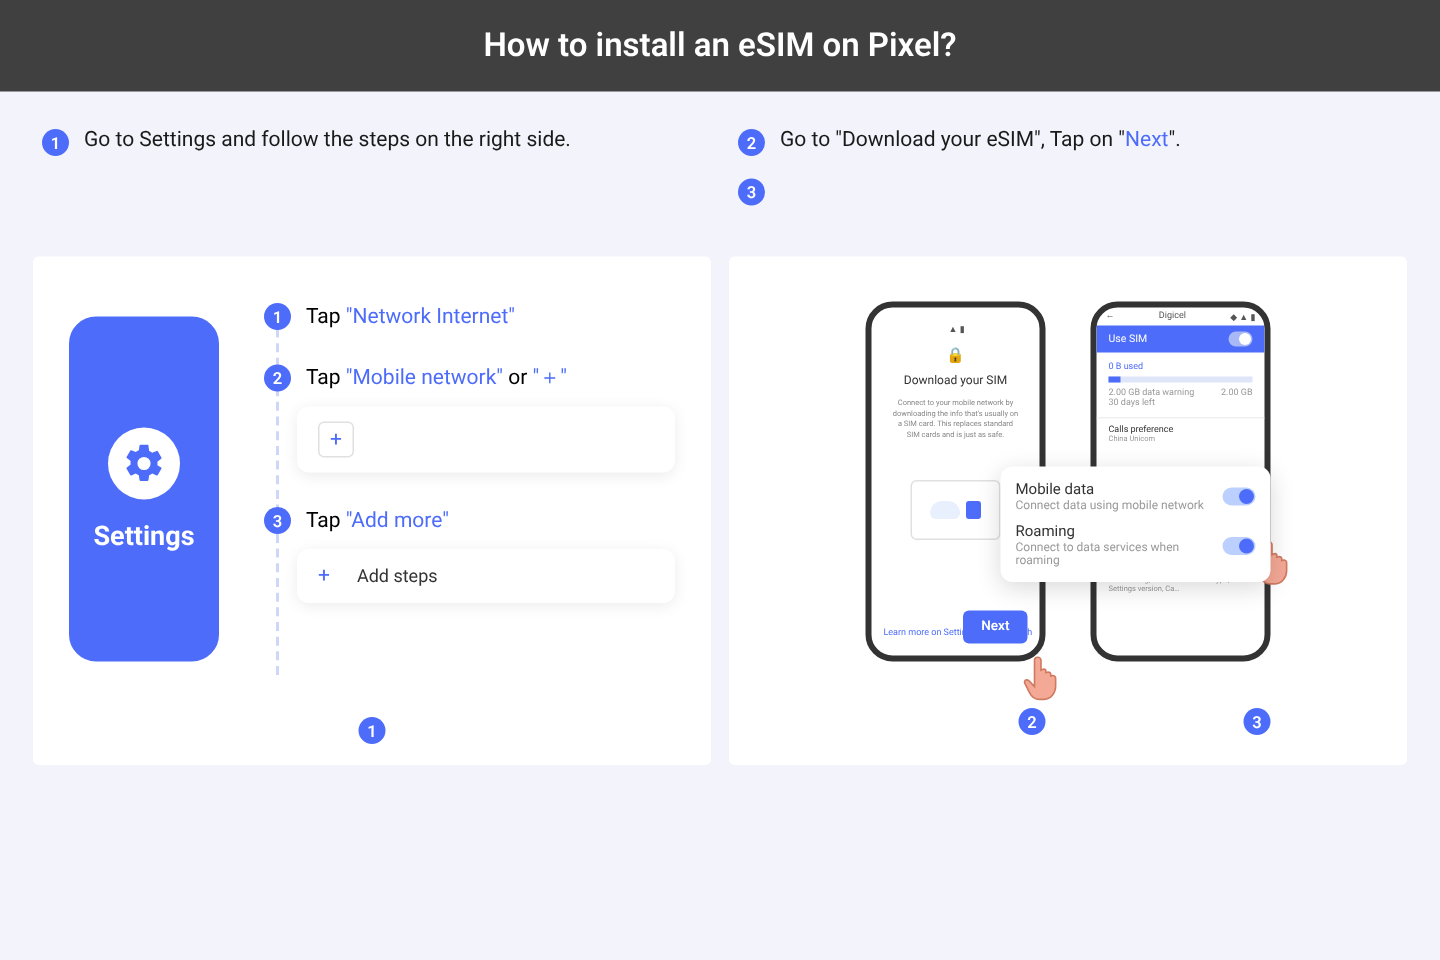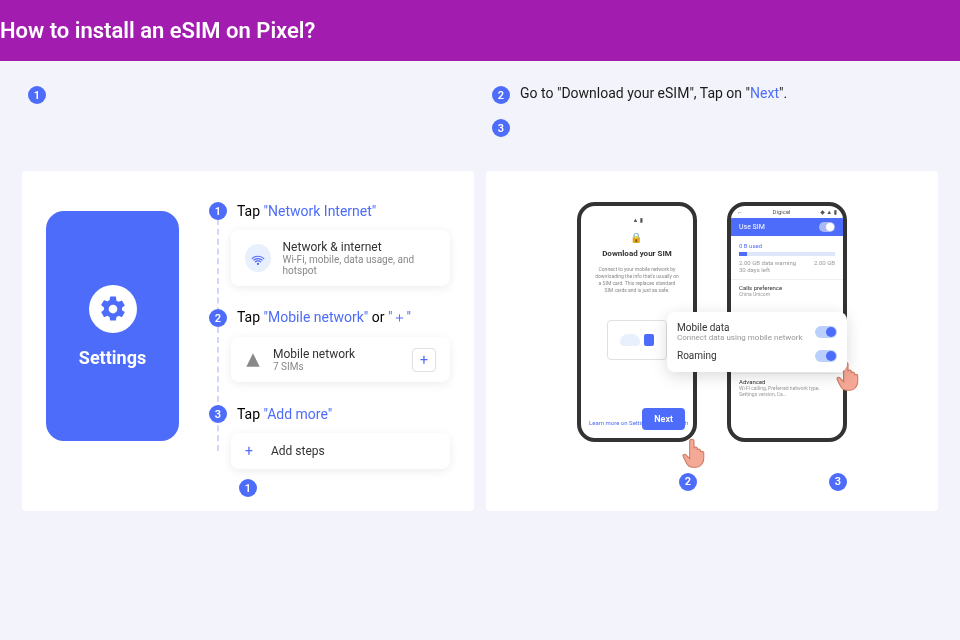--- a/index.html
+++ b/index.html
@@ -1,27 +1,27 @@
 <!DOCTYPE html>
 <html><head>
 <meta charset="utf-8">
 <style>
   * { margin: 0; padding: 0; box-sizing: border-box; }
   body { font-family: -apple-system, BlinkMacSystemFont, "Segoe UI", Roboto, sans-serif; background: #f3f4fb; width: 960px; height: 640px; overflow: hidden; }
-  .header { background: #a21caf; color: #fff; padding: 18px 0; font-size: 22px; font-weight: 600; }
+  .header { background: #404040; color: #fff; text-align: center; padding: 18px 0; font-size: 22px; font-weight: 600; }
   .intro { display: flex; padding: 24px 28px 20px; gap: 24px; }
   .intro-left, .intro-right { flex: 1; }
   .intro-item { display: flex; align-items: flex-start; gap: 10px; margin-bottom: 14px; font-size: 14px; color: #1a1a1a; }
   .num-badge { width: 18px; height: 18px; border-radius: 50%; background: #4d6cfa; color: #fff; font-size: 11px; font-weight: 600; display: inline-flex; align-items: center; justify-content: center; flex-shrink: 0; margin-top: 1px; }
   .hl { color: #4d6cfa; }
   .panels { display: flex; gap: 12px; padding: 0 22px; }
   .panel { background: #fff; border-radius: 4px; padding: 30px 24px 20px; flex: 1; position: relative; }
   .panel-left { display: flex; gap: 30px; }
   
-  .phone-mock { width: 133px; height: 230px; border: 4px solid #4d6cfa; border-radius: 18px; background: #4d6cfa; display: flex; flex-direction: column; align-items: center; justify-content: center; color: #fff; margin-top: 10px; }
+  .phone-mock { width: 100px; height: 230px; border: 4px solid #4d6cfa; border-radius: 18px; background: #4d6cfa; display: flex; flex-direction: column; align-items: center; justify-content: center; color: #fff; margin-top: 10px; }
   .gear-circle { width: 48px; height: 48px; border-radius: 50%; background: #fff; display: flex; align-items: center; justify-content: center; margin-bottom: 14px; }
   .gear-circle svg { width: 30px; height: 30px; fill: #4d6cfa; }
   .phone-label { font-size: 18px; font-weight: 700; }
   
   .steps { flex: 1; position: relative; }
   .steps::before { content: ""; position: absolute; left: 8px; top: 18px; bottom: 40px; width: 0; border-left: 2px dashed #cfd7f8; }
   .step { position: relative; margin-bottom: 22px; }
   .step-head { display: flex; align-items: center; gap: 10px; font-size: 14px; margin-bottom: 10px; }
   .card { background: #fff; border-radius: 8px; box-shadow: 0 2px 10px rgba(0,0,0,0.08); padding: 10px 14px; display: flex; align-items: center; gap: 12px; margin-left: 22px; font-size: 12px; color: #333; }
   .card .subtitle { font-size: 10px; color: #888; }
@@ -31,21 +31,21 @@
   .card-split { justify-content: space-between; }
   .plus-box { width: 24px; height: 24px; border: 1px solid #e0e0e0; border-radius: 4px; display: flex; align-items: center; justify-content: center; color: #4d6cfa; font-size: 14px; }
   .plus-inline { color: #4d6cfa; font-size: 14px; margin-right: 6px; }
   .bottom-badge { position: absolute; bottom: 14px; left: 50%; transform: translateX(-50%); }
   
   .panel-right { display: flex; gap: 30px; align-items: center; justify-content: center; }
   .mini-phone { width: 120px; height: 240px; border: 4px solid #333; border-radius: 18px; background: #fff; position: relative; overflow: hidden; font-size: 6px; color: #333; }
   .mini-phone .status { height: 12px; display: flex; justify-content: space-between; padding: 2px 6px; font-size: 6px; color: #555; }
   .download-phone { display: flex; flex-direction: column; align-items: center; padding: 8px; }
   .lock-ico { color: #4d6cfa; font-size: 10px; margin: 6px 0; }
-  .dl-title { font-size: 8px; font-weight: 700; margin-bottom: 8px; }
+  .dl-title { font-size: 8px; font-weight: 400; margin-bottom: 8px; }
   .dl-text { font-size: 5px; color: #888; text-align: center; line-height: 1.4; padding: 0 6px; }
   .cloud-box { margin-top: 26px; width: 60px; height: 40px; border: 1px solid #e0e0e0; border-radius: 4px; display: flex; align-items: center; justify-content: center; gap: 4px; }
   .cloud-shape { width: 20px; height: 12px; background: #e8effd; border-radius: 8px 8px 4px 4px; }
   .sim-shape { width: 10px; height: 12px; background: #4d6cfa; border-radius: 2px; }
   .next-btn { position: absolute; bottom: 8px; right: 8px; background: #4d6cfa; color: #fff; padding: 6px 12px; border-radius: 4px; font-size: 9px; font-weight: 600; }
   .learn-link { position: absolute; bottom: 12px; left: 8px; font-size: 6px; color: #4d6cfa; }
   .hand-cursor { position: absolute; width: 26px; height: 30px; }
   .hand-cursor svg { fill: #f4a896; stroke: #d07a60; stroke-width: 1; }
   .roaming-phone .carrier-bar { background: #4d6cfa; color: #fff; font-size: 7px; padding: 4px 8px; display: flex; justify-content: space-between; align-items: center; }
   .toggle-dot { width: 16px; height: 10px; border-radius: 6px; background: #a9b9f7; position: relative; }
@@ -66,20 +66,21 @@
 </style>
 </head>
 <body>
 
 <div class="header">How to install an eSIM on Pixel?</div>
 
 <div class="intro">
   <div class="intro-left">
     <div class="intro-item">
       <span class="num-badge">1</span>
+      <span>Go to Settings and follow the steps on the right side.</span>
     </div>
   </div>
   <div class="intro-right">
     <div class="intro-item">
       <span class="num-badge">2</span>
       <span>
         <span>Go to "Download your eSIM", Tap on "</span><span class="hl">Next</span><span>".</span>
       </span>
     </div>
     <div class="intro-item">
@@ -100,50 +101,28 @@
       <div class="phone-label">Settings</div>
     </div>
 
     <div class="steps">
 
       <div class="step">
         <div class="step-head">
           <span class="num-badge">1</span>
           <span><span>Tap </span><span class="hl">"Network Internet"</span></span>
         </div>
-        <div class="card">
-          <span class="wifi-ico">
-            <svg viewBox="0 0 24 24" width="14" height="14" fill="currentColor">
-                <path d="M12 20a2 2 0 1 0 2 2 2 2 0 0 0-2-2zm0-4c-2.2 0-4.2.9-5.7 2.3l1.4 1.4A6 6 0 0 1 12 18a6 6 0 0 1 4.3 1.7l1.4-1.4A8 8 0 0 0 12 16zm0-4a12 12 0 0 0-8.5 3.5l1.4 1.4A10 10 0 0 1 12 14a10 10 0 0 1 7.1 2.9l1.4-1.4A12 12 0 0 0 12 12zm0-4A16 16 0 0 0 .7 12.7l1.4 1.4A14 14 0 0 1 12 10a14 14 0 0 1 9.9 4.1l1.4-1.4A16 16 0 0 0 12 8z"></path>
-              </svg>
-          </span>
-          <div>
-            <div>Network &amp; internet</div>
-            <div class="subtitle">Wi-Fi, mobile, data usage, and hotspot</div>
-          </div>
-        </div>
       </div>
 
       <div class="step">
         <div class="step-head">
           <span class="num-badge">2</span>
           <span><span>Tap </span><span class="hl">"Mobile network"</span><span> or </span><span class="hl">"＋"</span></span>
         </div>
         <div class="card card-split">
-          <div style="display:flex;align-items:center;gap:12px;">
-            <span class="signal-ico">
-              <svg viewBox="0 0 24 24">
-                  <path d="M2 22h20L12 2z" fill="#888"></path>
-                </svg>
-            </span>
-            <div>
-              <div>Mobile network</div>
-              <div class="subtitle">7 SIMs</div>
-            </div>
-          </div>
           <div class="plus-box">+</div>
         </div>
       </div>
 
       <div class="step">
         <div class="step-head">
           <span class="num-badge">3</span>
           <span><span>Tap </span><span class="hl">"Add more"</span></span>
         </div>
         <div class="card">
@@ -218,20 +197,21 @@
         <div class="overlay-row">
           <div>
             <div class="ov-label">Mobile data</div>
             <div class="ov-sub">Connect data using mobile network</div>
           </div>
           <div class="ov-toggle"></div>
         </div>
         <div class="overlay-row">
           <div>
             <div class="ov-label">Roaming</div>
+            <div class="ov-sub">Connect to data services when roaming</div>
           </div>
           <div class="ov-toggle"></div>
         </div>
       </div>
       <div class="hand-cursor" style="top:158px;right:-14px;">
         <svg viewBox="0 0 24 30">
             <path d="M10 2c1 0 2 .8 2 2v6l1-.5c1-.5 2 0 2 1v1l1-.3c1-.3 2 .4 2 1.3v1l1-.2c1-.2 2 .6 2 1.6v5c0 4-3 8-7 8h-3c-3 0-5-2-6-4l-3-6c-.5-1 .2-2 1.3-2 .6 0 1.2.3 1.5.8L8 20V4c0-1.2.8-2 2-2z"></path>
           </svg>
       </div>
 

